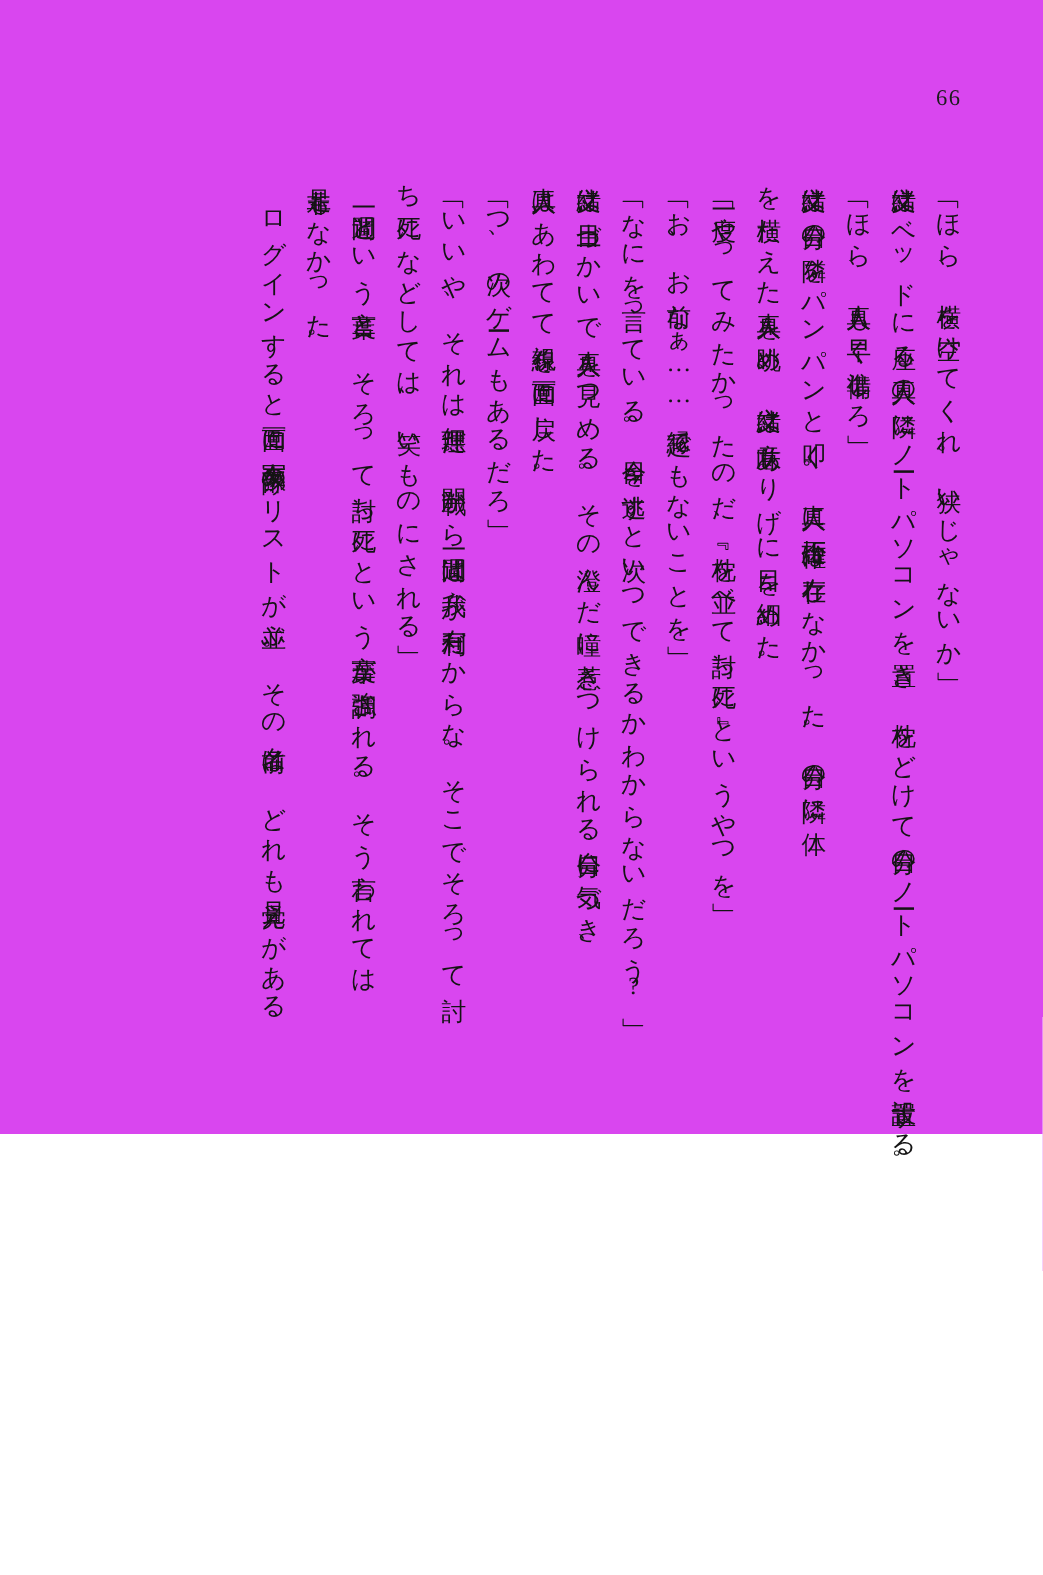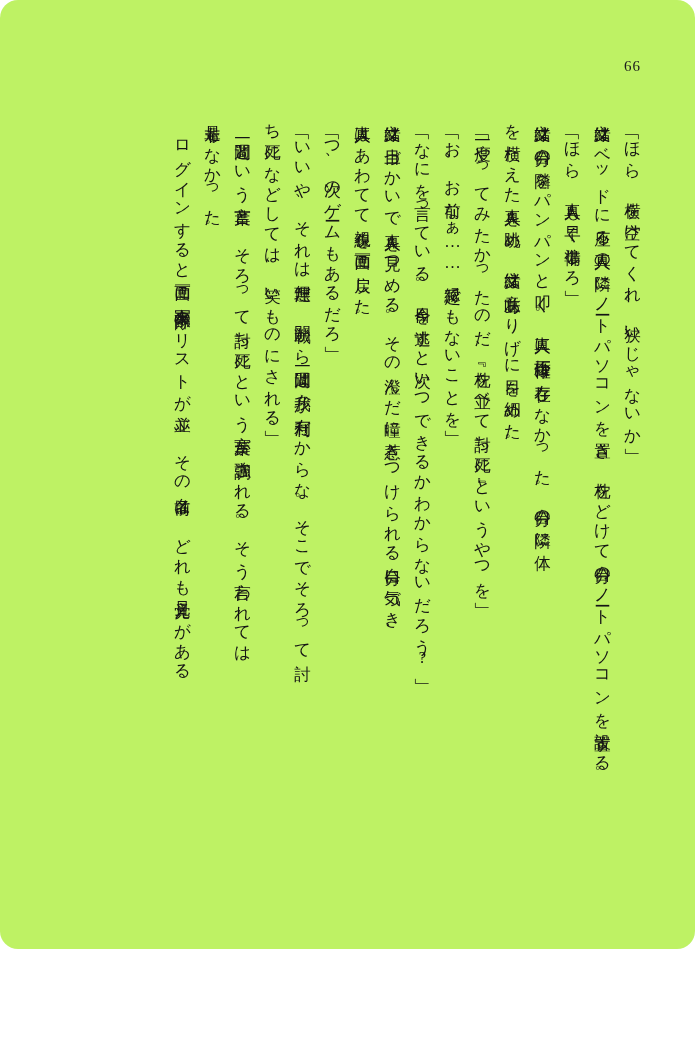--- a/index.html
+++ b/index.html
@@ -13,23 +13,22 @@
     font-family: "Liberation Serif", "DejaVu Serif", serif;
     color: #1a1a1a;
     position: relative;
     overflow: hidden;
   }
   .page {
     position: absolute;
     left: 0;
     top: 0;
     width: 695px;
-    height: 949px;
-    background: #bef264;
-    border-radius: 18px;
+    height: 756px;
+    background: #d946ef;
   }
   .page-number {
     position: absolute;
     top: 58px;
     right: 54px;
     font-size: 15px;
     letter-spacing: 1px;
     color: #1c1c1c;
     font-family: "Liberation Serif", "DejaVu Serif", serif;
   }

